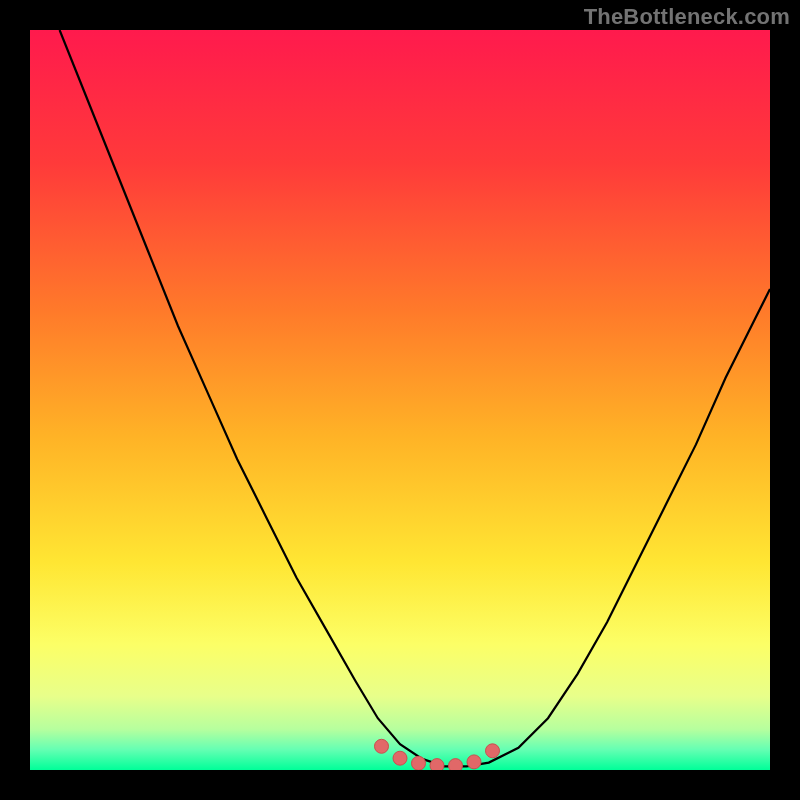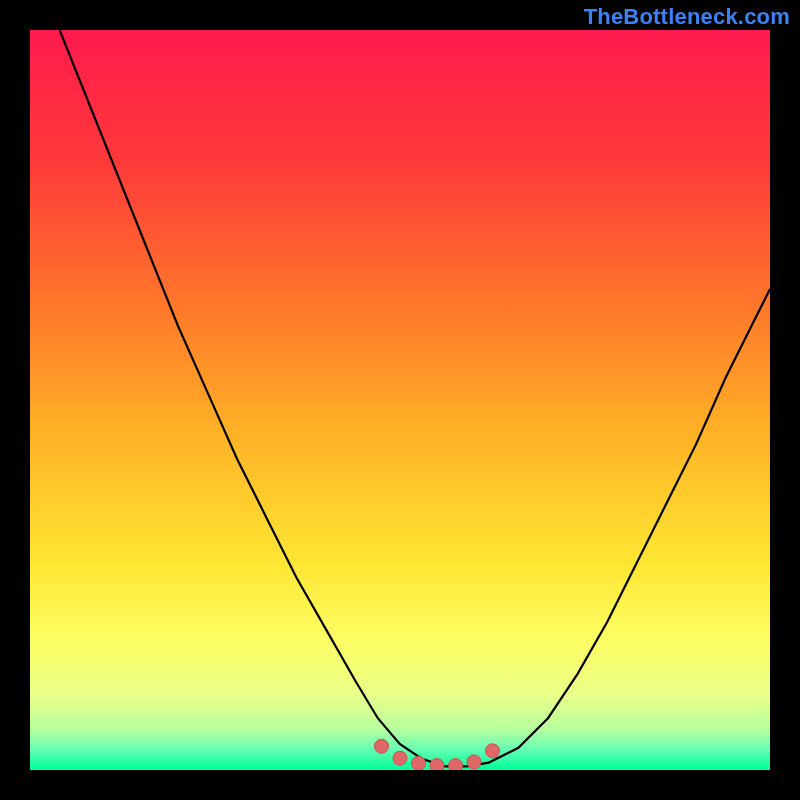--- a/index.html
+++ b/index.html
@@ -22,21 +22,21 @@
     left: 30px;
     top: 30px;
     width: 740px;
     height: 740px;
     overflow: hidden;
   }
   .watermark {
     position: absolute;
     top: 4px;
     right: 10px;
-    color: #3b82f6;
+    color: #737373;
     font-size: 22px;
     font-weight: 600;
     letter-spacing: 0.2px;
     z-index: 10;
   }
 </style>
 </head>
 <body>
 
 <div class="frame">

